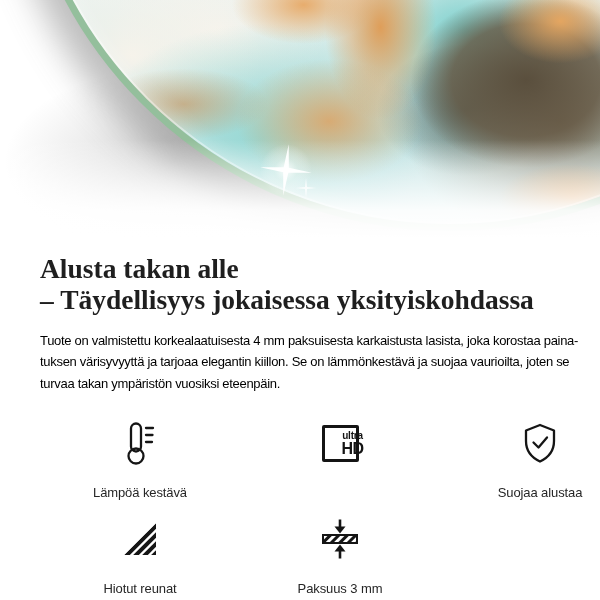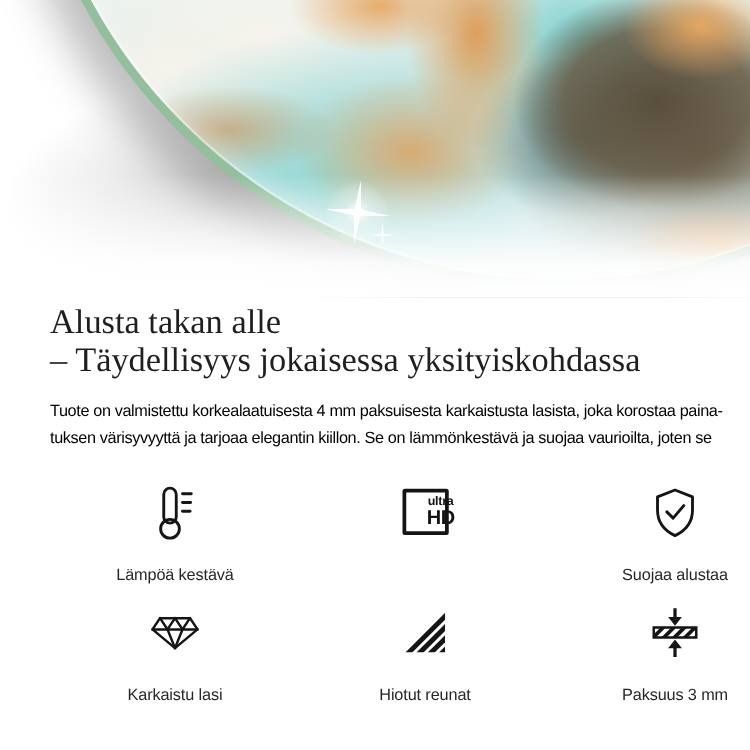--- a/index.html
+++ b/index.html
@@ -39,21 +39,21 @@
 
   .fade { position:absolute; left:0; right:0; top:140px; height:98px;
           background:linear-gradient(to bottom, rgba(255,255,255,0) 0%, rgba(255,255,255,0.92) 72%, #ffffff 100%); }
 
   .sparkle { position:absolute; }
   .sparkle-1 { left:258px; top:142px; width:56px; height:56px; transform:rotate(6deg); }
   .sparkle-2 { left:296px; top:178px; width:20px; height:20px; opacity:0.8; }
 
   
   .content { padding:0 40px; }
-  .title { margin-top:4px; font-family:"Liberation Serif", serif; font-weight:400;
+  .title { margin-top:16px; font-family:"Liberation Serif", serif; font-weight:700;
            font-size:27.5px; line-height:1.12; color:#1f1f1f; }
   .title span { display:block; white-space:nowrap; }
   .body-text { margin-top:14px; font-size:13px; letter-spacing:-0.3px;
                line-height:21.5px; color:#000000; }
   .body-text span { display:block; white-space:nowrap; }
 
   
   .features { margin-top:28px; display:grid; grid-template-columns:repeat(3, 200px); row-gap:18px; }
   .feature { display:flex; flex-direction:column; align-items:center; }
   .feature .icon-box { height:42px; display:flex; align-items:center; justify-content:center; }
@@ -94,20 +94,21 @@
 </div>
 
 <div class="content">
   <h1 class="title">
     <span>Alusta takan alle</span>
     <span>– Täydellisyys jokaisessa yksityiskohdassa</span>
   </h1>
   <p class="body-text">
     <span>Tuote on valmistettu korkealaatuisesta 4 mm paksuisesta karkaistusta lasista, joka korostaa paina-</span>
     <span>tuksen värisyvyyttä ja tarjoaa elegantin kiillon. Se on lämmönkestävä ja suojaa vaurioilta, joten se</span>
+    <span>turvaa takan ympäristön vuosiksi eteenpäin.</span>
   </p>
 
   <div class="features">
 
     <div class="feature">
       <div class="icon-box">
         <svg class="ic" viewBox="0 0 32 44" width="32" height="44">
           <path d="M22 7 h7"></path>
           <path d="M22 14 h6.5"></path>
           <path d="M22 21 h6"></path>
@@ -130,35 +131,20 @@
     <div class="feature">
       <div class="icon-box">
         <svg class="ic" viewBox="0 0 38 42" width="38" height="42">
           <path d="M19 3 L33 8.5 V19 C33 29 27.5 35.5 19 39.5 C10.5 35.5 5 29 5 19 V8.5 Z"></path>
           <path d="M12.5 20.5 L17.5 25.5 L26 15.5"></path>
         </svg>
       </div>
       <div class="label">Suojaa alustaa</div>
     </div>
 
-    <div class="feature">
-      <div class="icon-box">
-        <svg class="ic" viewBox="0 0 40 30" width="40" height="30" style="stroke-width:2">
-          <path d="M8 3.5 L32 3.5 L38 12.5 L20 27.5 L2 12.5 Z"></path>
-          <path d="M2 12.5 L38 12.5"></path>
-          <path d="M8 3.5 L14 12.5"></path>
-          <path d="M32 3.5 L26 12.5"></path>
-          <path d="M20 3.5 L14 12.5"></path>
-          <path d="M20 3.5 L26 12.5"></path>
-          <path d="M14 12.5 L20 27.5"></path>
-          <path d="M26 12.5 L20 27.5"></path>
-        </svg>
-      </div>
-      <div class="label">Karkaistu lasi</div>
-    </div>
 
     <div class="feature">
       <div class="icon-box">
         <svg viewBox="0 0 36 36" width="36" height="36">
           <defs>
             <clipPath id="triClip">
                 <path d="M2 34 L34 2 L34 34 Z"></path>
               </clipPath>
           </defs>
           <g clip-path="url(#triClip)" stroke="#151515" stroke-width="4">

